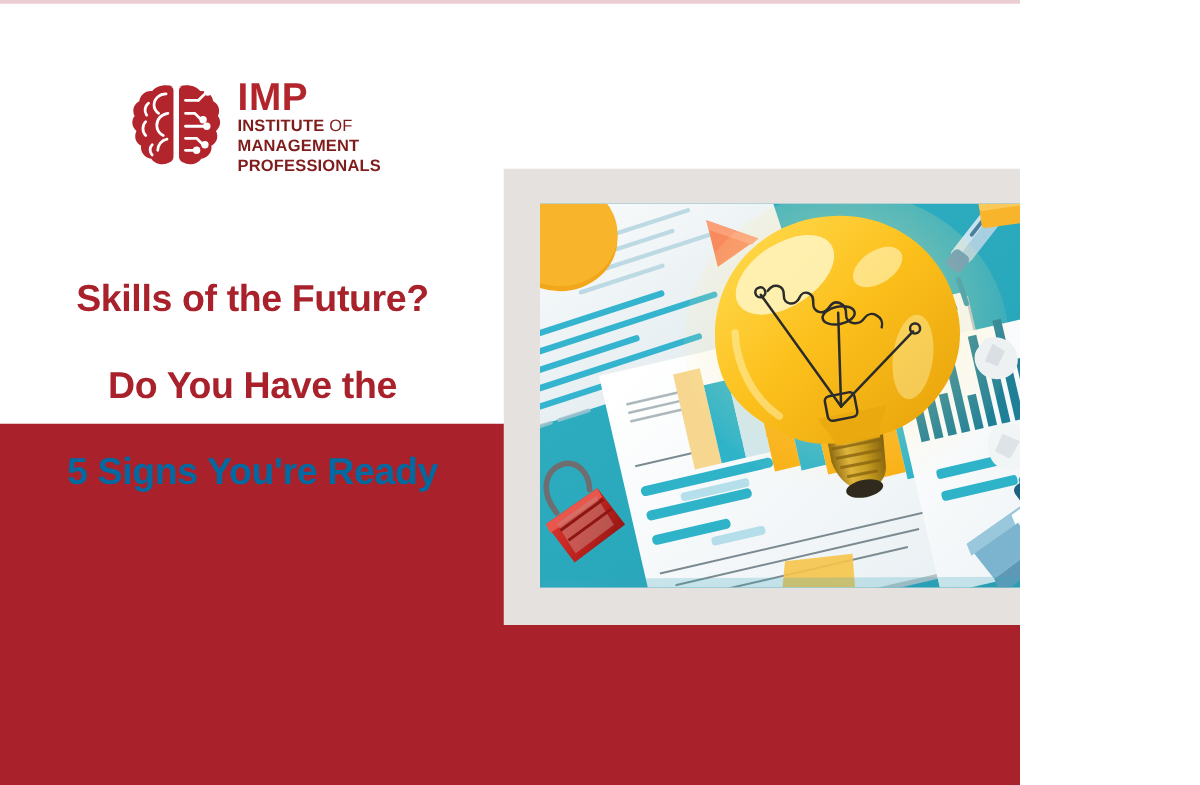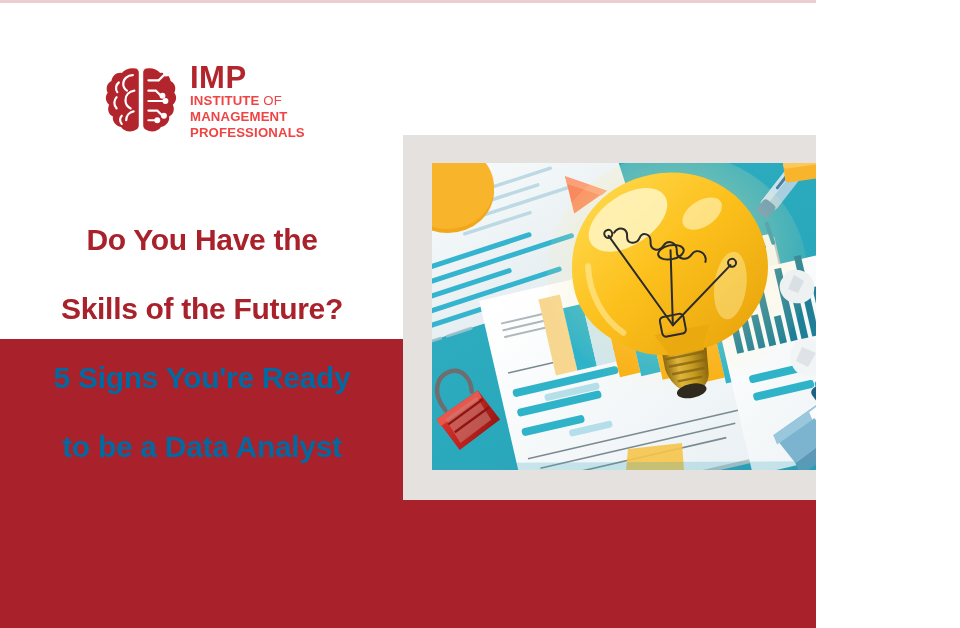--- a/index.html
+++ b/index.html
@@ -38,21 +38,21 @@
     width:210px;height:82px;
     display:flex;align-items:center;gap:12px;
   }
   .logo-mark{width:74px;height:74px;flex:0 0 74px;}
   .logo-text{display:flex;flex-direction:column;justify-content:center;}
   .logo-imp{
     font-size:31px;font-weight:bold;color:#b3252c;
     letter-spacing:.5px;line-height:1.02;
   }
   .logo-sub{
-    font-size:13.2px;font-weight:bold;color:#ef4444;
+    font-size:13.2px;font-weight:bold;color:#7f1d1d;
     line-height:1.18;letter-spacing:.15px;
   }
   .logo-sub .thin{font-weight:normal;}
 
   
   .headline{
     position:absolute;left:0px;top:205px;width:404px;
     text-align:center;
   }
   .hl-line{
@@ -134,24 +134,23 @@
       <span class="logo-sub">
         <span>INSTITUTE</span>
         <span class="thin">OF</span><br>
         <span>MANAGEMENT</span><br>
         <span>PROFESSIONALS</span>
       </span>
     </span>
   </div>
 
   <div class="headline">
+    <div class="hl-line hl-dark">Skills of the Future?</div>
     <div class="hl-line hl-dark">Do You Have the</div>
-    <div class="hl-line hl-dark">Skills of the Future?</div>
     <div class="hl-line hl-light">5 Signs You're Ready</div>
-    <div class="hl-line hl-light">to be a Data Analyst</div>
   </div>
 
   <div class="photo-card">
     <div class="photo">
       <svg viewBox="0 0 466 307" xmlns="http://www.w3.org/2000/svg" aria-hidden="true">
         <defs>
           <linearGradient id="tealbg" x1="0" y1="0" x2="1" y2="1">
             <stop offset="0" stop-color="#31b0c2"></stop>
             <stop offset="0.5" stop-color="#2aa9bd"></stop>
             <stop offset="1" stop-color="#2496ae"></stop>

